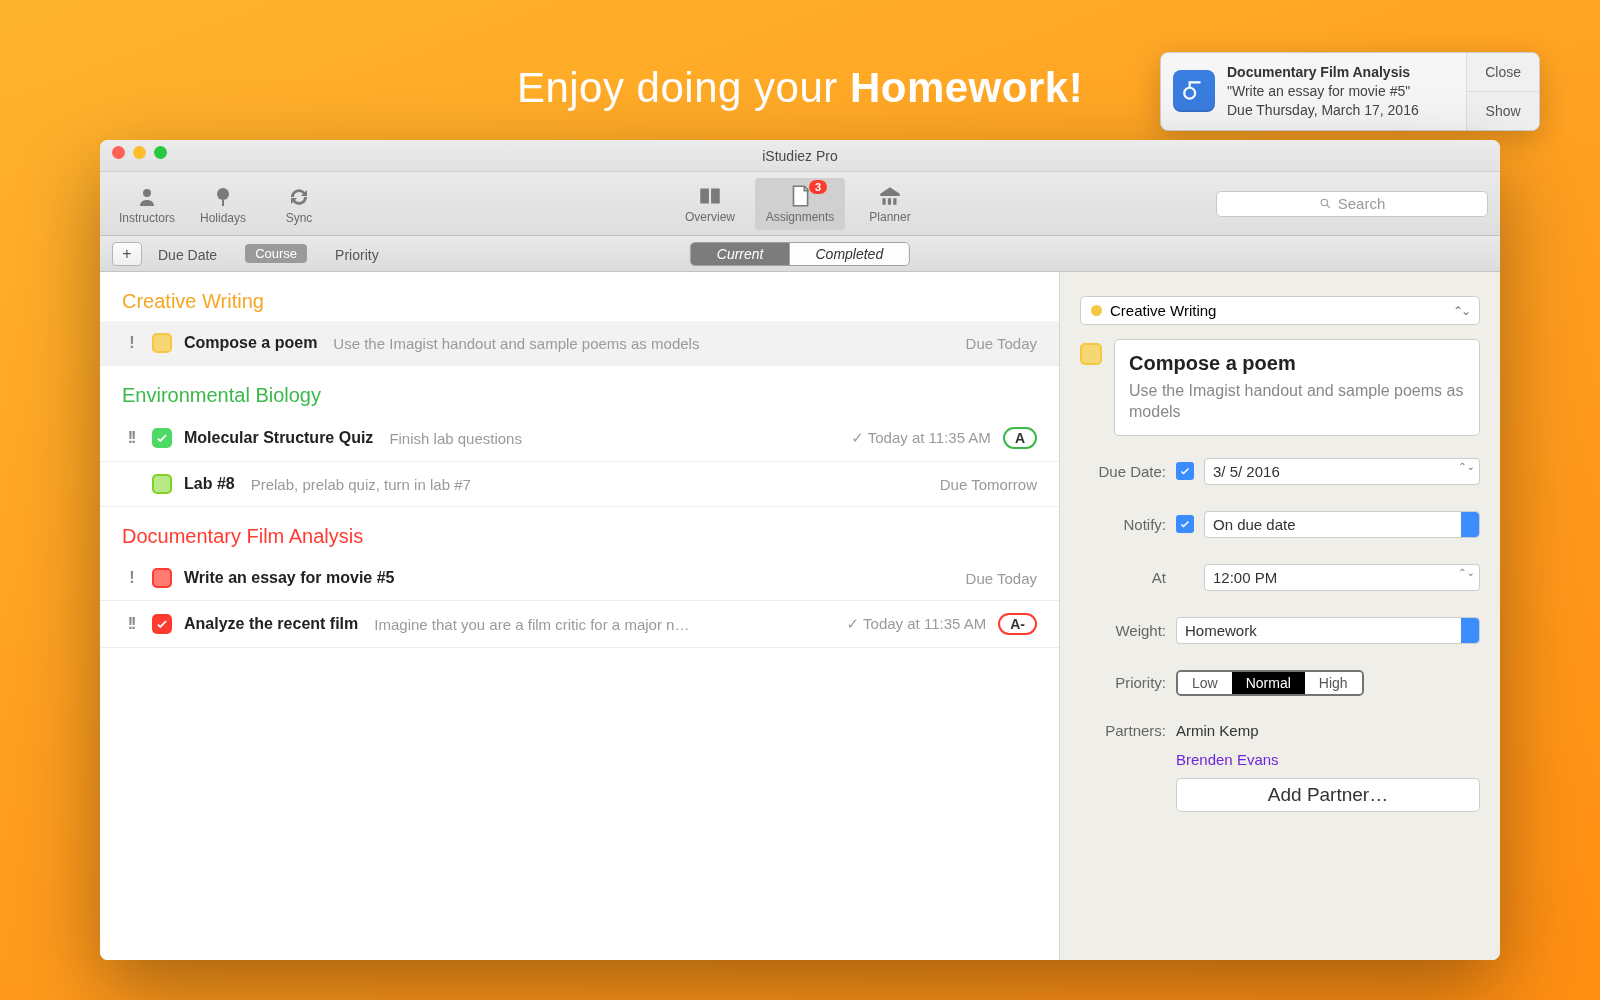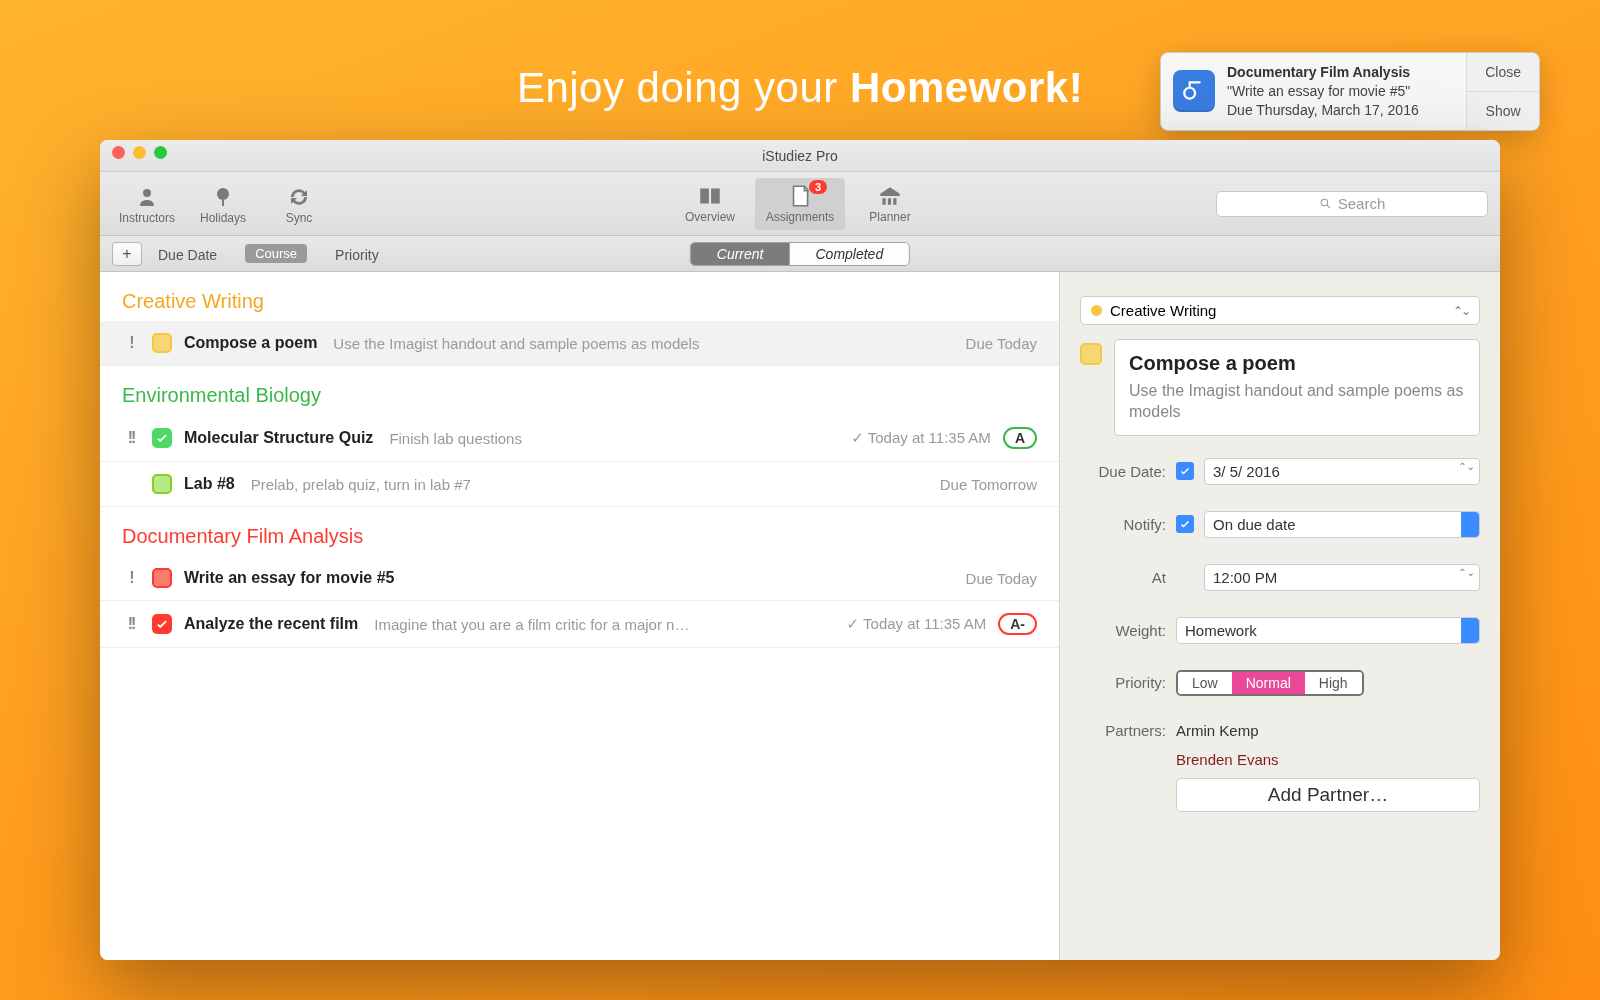--- a/index.html
+++ b/index.html
@@ -155,21 +155,21 @@
     background:#fff; border:1px solid #ccc; border-radius:4px; padding:4px 8px;
     font-size:15px; color:#333; flex:1; position:relative;
   }
   .input.sel::after {
     content:''; position:absolute; right:0; top:0; bottom:0; width:18px;
     background:#3a8cff; border-radius:0 4px 4px 0;
   }
   .input .mini { position:absolute; right:4px; top:2px; font-size:10px; color:#777;}
   .priseg { display:flex; border:2px solid #737373; border-radius:5px; overflow:hidden; margin-left:0;}
   .priseg div { padding:3px 14px; font-size:14px; background:#fff; cursor:pointer;}
-  .priseg .on { background:#ec4899; color:#fff;}
+  .priseg .on { background:#000000; color:#fff;}
   .addpartner {
     margin-top:10px; background:#fff; border:1px solid #ccc; border-radius:5px;
     padding:5px; text-align:center; font-size:19px; color:#333; cursor:pointer;
   }
 </style>
 </head>
 <body>
 
 <div class="tagline">
   <span>Enjoy doing your </span><b>Homework!</b>
@@ -391,20 +391,20 @@
           <div class="priseg">
             <div>Low</div>
             <div class="on">Normal</div>
             <div>High</div>
           </div>
         </div>
         <div class="frow" style="align-items:flex-start">
           <div class="flabel">Partners:</div>
           <div style="flex:1">
             <div style="color:#333;margin-bottom:12px">Armin Kemp</div>
-            <div style="color:#7f1d1d">Brenden Evans</div>
+            <div style="color:#6d28d9">Brenden Evans</div>
             <div class="addpartner">Add Partner…</div>
           </div>
         </div>
       </div>
     </div>
   </div>
 </div>
 
 </body></html>

